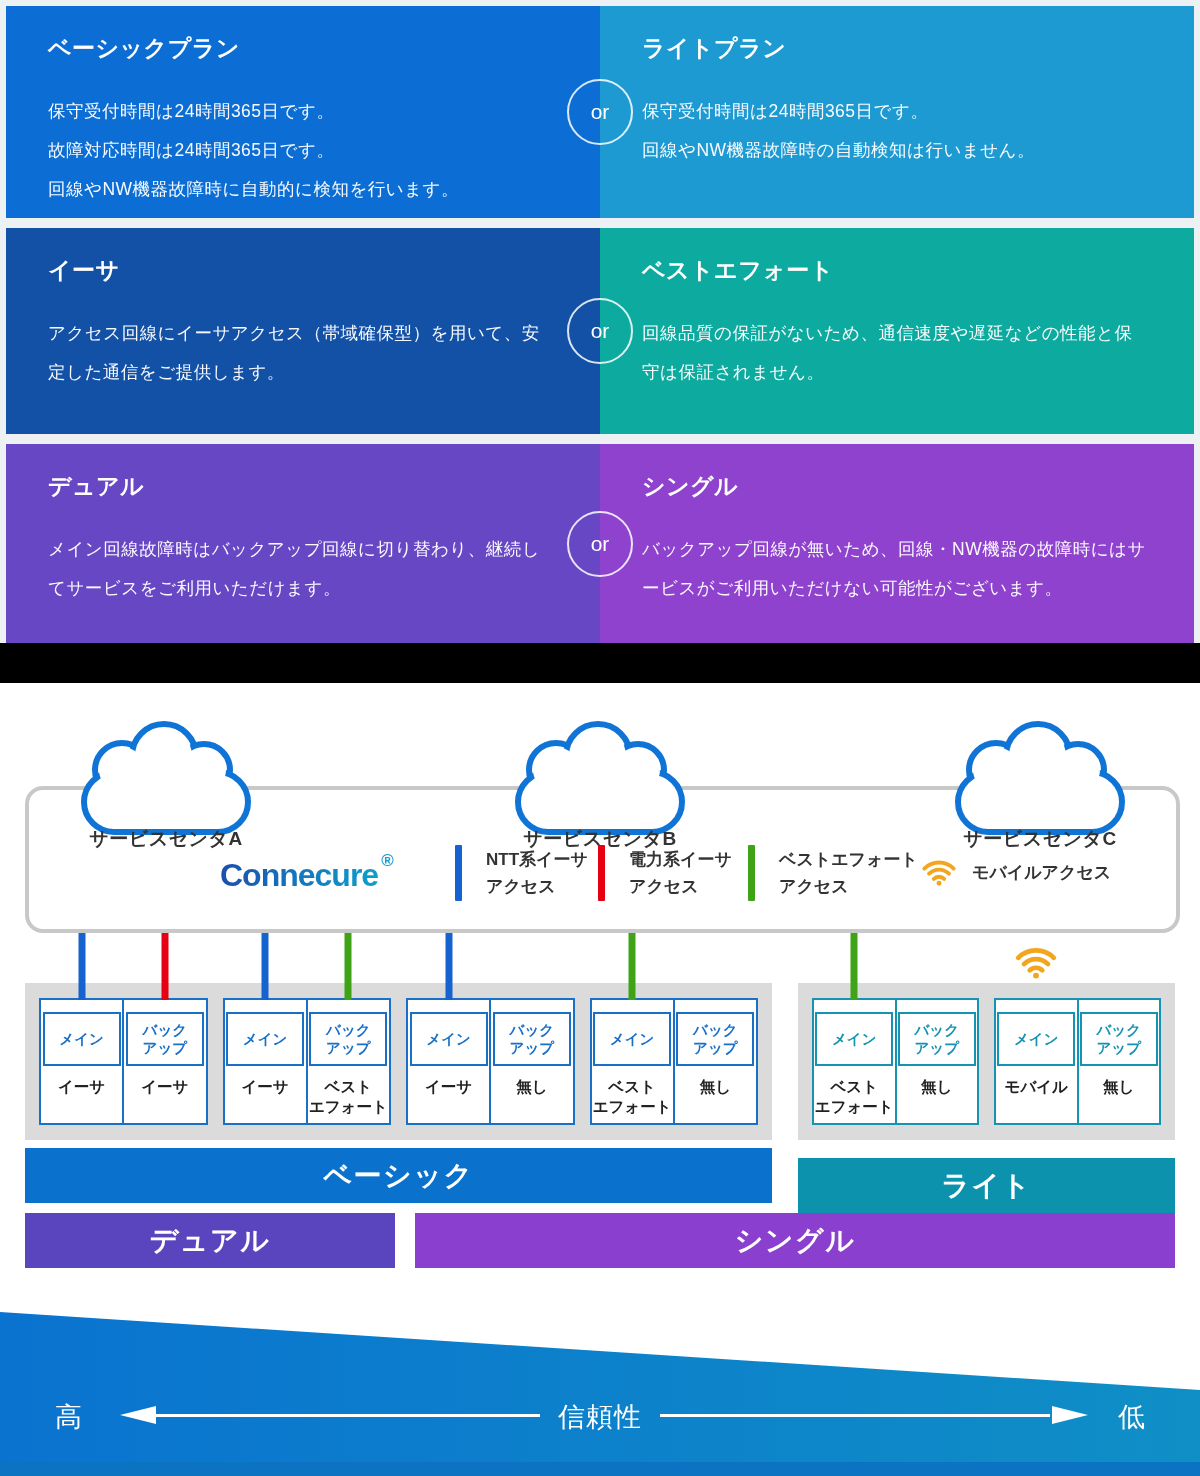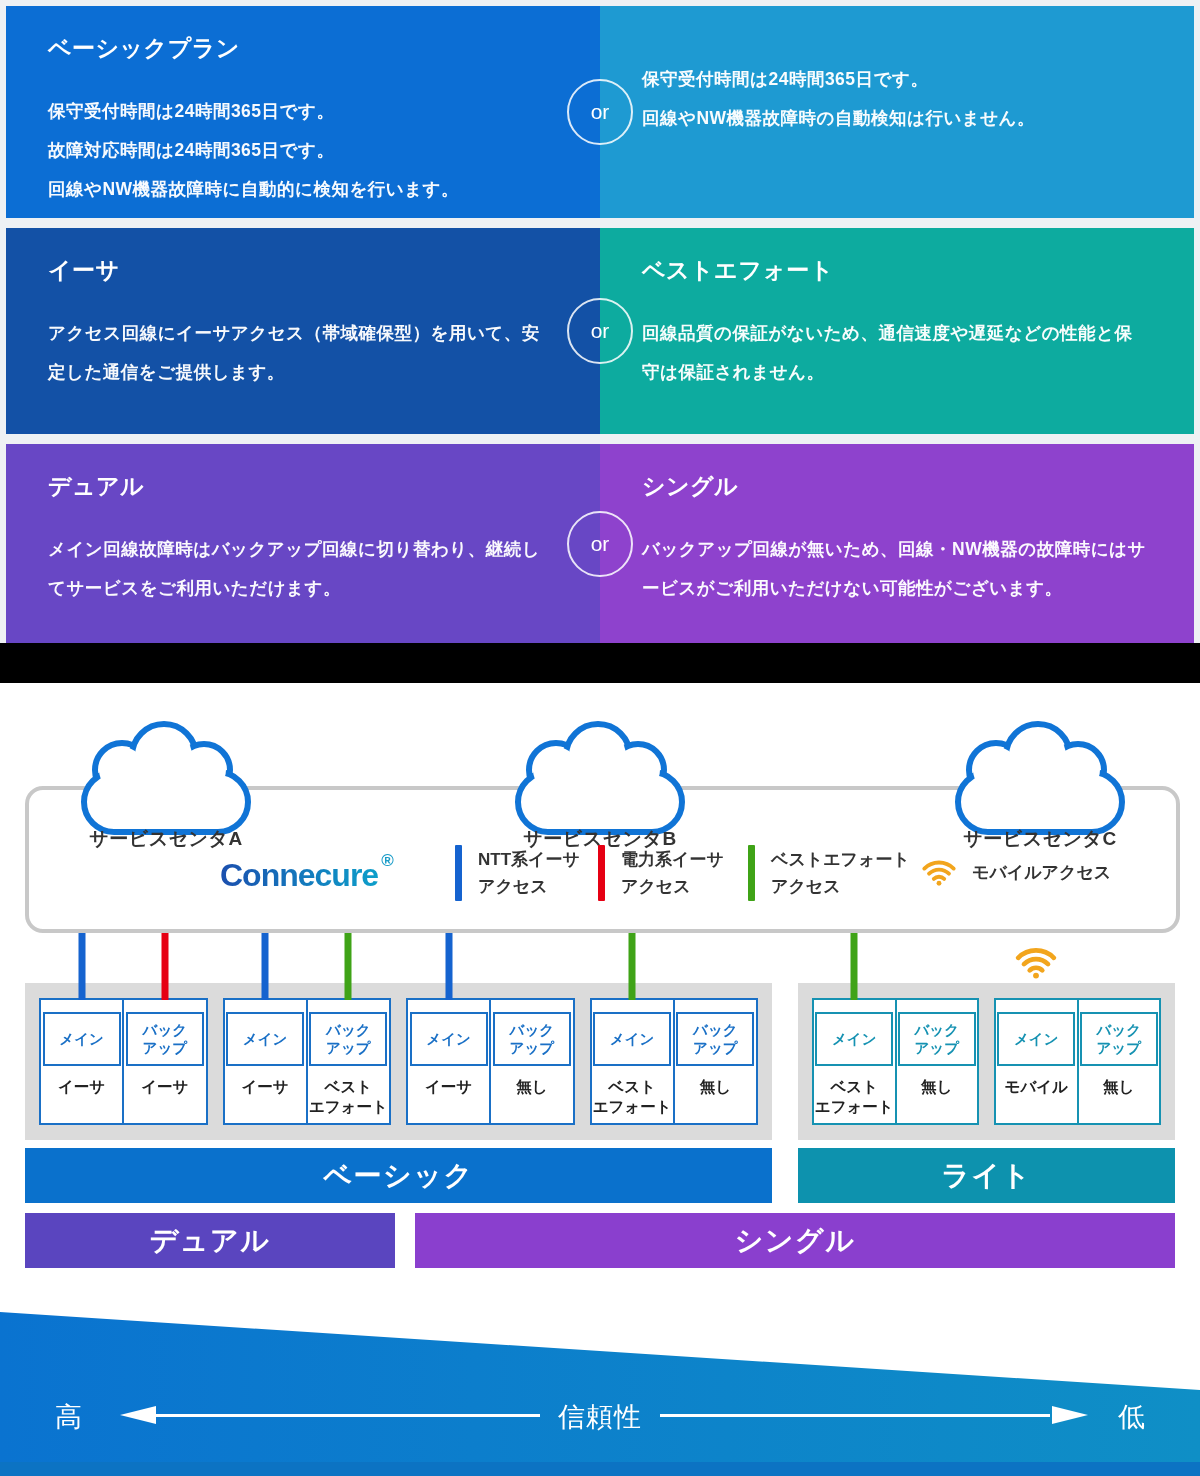--- a/index.html
+++ b/index.html
@@ -5,41 +5,41 @@
   html,body{margin:0;padding:0;background:#fff;font-family:"Liberation Sans","DejaVu Sans",sans-serif;}
   .screen{position:relative;width:1200px;height:1476px;overflow:hidden;background:#bef264;}
 
   
   .plans{position:absolute;top:0;left:0;width:1200px;height:643px;background:#eef1f4;padding:6px 6px 0 6px;box-sizing:border-box;}
   .plan-row{position:relative;display:flex;margin-bottom:10px;}
   .r1{height:212px}.r2{height:206px}.r3{height:199px}
   .card{width:50%;box-sizing:border-box;color:#fff;padding:26px 46px 0 42px;}
   .card-title{margin:0;font-size:23px;font-weight:700;line-height:32px;letter-spacing:.5px;}
   .card-body{margin-top:28px;}
-  .card-body p{margin:0;font-size:17.5px;line-height:39px;font-weight:700;letter-spacing:.5px;color:rgba(255,255,255,.97);}
+  .card-body p{margin:0;font-size:17.5px;line-height:39px;font-weight:400;letter-spacing:.5px;color:rgba(255,255,255,.97);}
   .or{position:absolute;left:50%;top:50%;transform:translate(-50%,-50%);width:62px;height:62px;border:2px solid rgba(255,255,255,.85);border-radius:50%;display:flex;align-items:center;justify-content:center;font-size:21px;color:#fff;z-index:5;}
 
   .divider{position:absolute;top:643px;left:0;width:1200px;height:40px;background:#000;}
 
   
   .diagram{position:absolute;top:683px;left:0;width:1200px;height:793px;background:#fff;}
   .big-rect{position:absolute;left:25px;top:103px;width:1155px;height:147px;background:#fff;border:4px solid #c8c8c8;border-radius:18px;box-sizing:border-box;}
 
   .cloud{position:absolute;top:31px;width:180px;height:145px;}
   .cloud-a{left:76px}.cloud-b{left:510px}.cloud-c{left:950px}
   .cloud svg{position:absolute;left:0;top:0;width:100%;height:100%;}
   .cloud .s1{stroke:var(--cloud-c);stroke-width:6;fill:#fff;}
   .cloud .s2{fill:#fff;stroke:none;}
   .cloud-label{position:absolute;left:0;right:0;top:76px;text-align:center;font-size:19px;font-weight:700;color:#333;letter-spacing:.5px;margin-top:36px;}
 
   .logo{position:absolute;left:210px;top:168px;white-space:nowrap;}
   .logo-text{font-size:32px;font-weight:800;letter-spacing:-1px;background:linear-gradient(90deg,var(--lg1),var(--lg2));-webkit-background-clip:text;background-clip:text;color:transparent;margin-left:10px;-webkit-text-fill-color:transparent;}
   .logo-reg{font-size:17px;vertical-align:20px;color:#1a9cc8;-webkit-text-fill-color:#1a9cc8;font-weight:600;margin-left:3px;}
 
-  .leg{position:absolute;top:162px;display:flex;gap:16px;}
+  .leg{position:absolute;top:162px;display:flex;gap:24px;}
   .leg-bar{width:7px;height:56px;border-radius:1px;}
   .leg-txt{font-size:17px;font-weight:600;color:#333;line-height:27px;padding-top:1px;white-space:nowrap;}
   .leg-mobile{position:absolute;top:174px;display:flex;align-items:center;gap:14px;}
   .wifi{display:block;}
   .wifi path{stroke:var(--wifi-c);stroke-width:4.5;stroke-linecap:round;fill:none;}
   .wifi circle{fill:var(--wifi-c);}
 
   .panel{position:absolute;top:300px;height:157px;background:#dbdbdb;display:flex;gap:15px;padding:15px 14px;box-sizing:border-box;}
   .panel-basic{left:25px;width:747px;}
   .panel-light{left:798px;width:377px;}
@@ -80,20 +80,21 @@
     <div class="plan-row r1">
       <div class="card" style="background: rgb(12, 110, 212);">
         <h2 class="card-title">ベーシックプラン</h2>
         <div class="card-body">
           <p>保守受付時間は24時間365日です。</p>
           <p>故障対応時間は24時間365日です。</p>
           <p>回線やNW機器故障時に自動的に検知を行います。</p>
         </div>
       </div>
       <div class="card" style="background: rgb(30, 154, 210);">
+        <h2 class="card-title">ライトプラン</h2>
         <div class="card-body">
           <p>保守受付時間は24時間365日です。</p>
           <p>回線やNW機器故障時の自動検知は行いません。</p>
         </div>
       </div>
       <div class="or">or</div>
     </div>
 
     <div class="plan-row r2">
       <div class="card" style="background: rgb(19, 81, 166);">
@@ -287,21 +288,21 @@
           <div class="mini">バック
 アップ</div>
           <div class="sub">無し</div>
         </div>
       </div>
     </div>
 
     <div class="bar bar-basic" style="background: rgb(10, 113, 204);">
       <span>ベーシック</span>
     </div>
-    <div class="bar bar-light" style="background: rgb(13, 146, 174);">
+    <div class="bar bar-light" style="background: rgb(13, 146, 174); margin-top: 10px;">
       <span>ライト</span>
     </div>
     <div class="bar bar-dual" style="background: rgb(90, 69, 191);">
       <span>デュアル</span>
     </div>
     <div class="bar bar-single" style="background: rgb(138, 63, 206);">
       <span>シングル</span>
     </div>
 
     <svg class="wedge" viewBox="0 0 1200 164" preserveAspectRatio="none">

